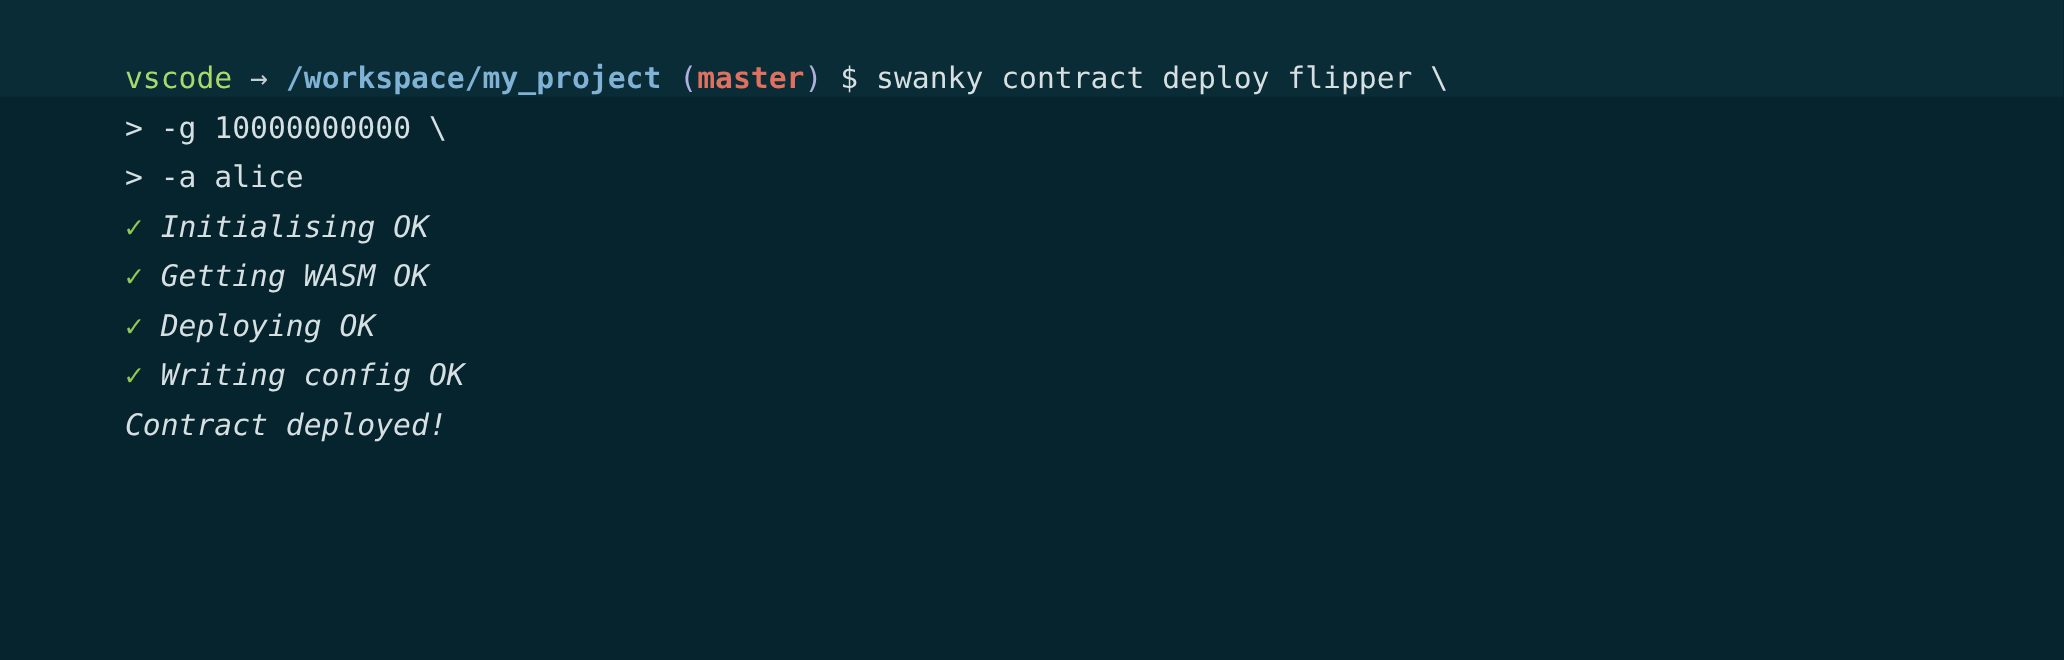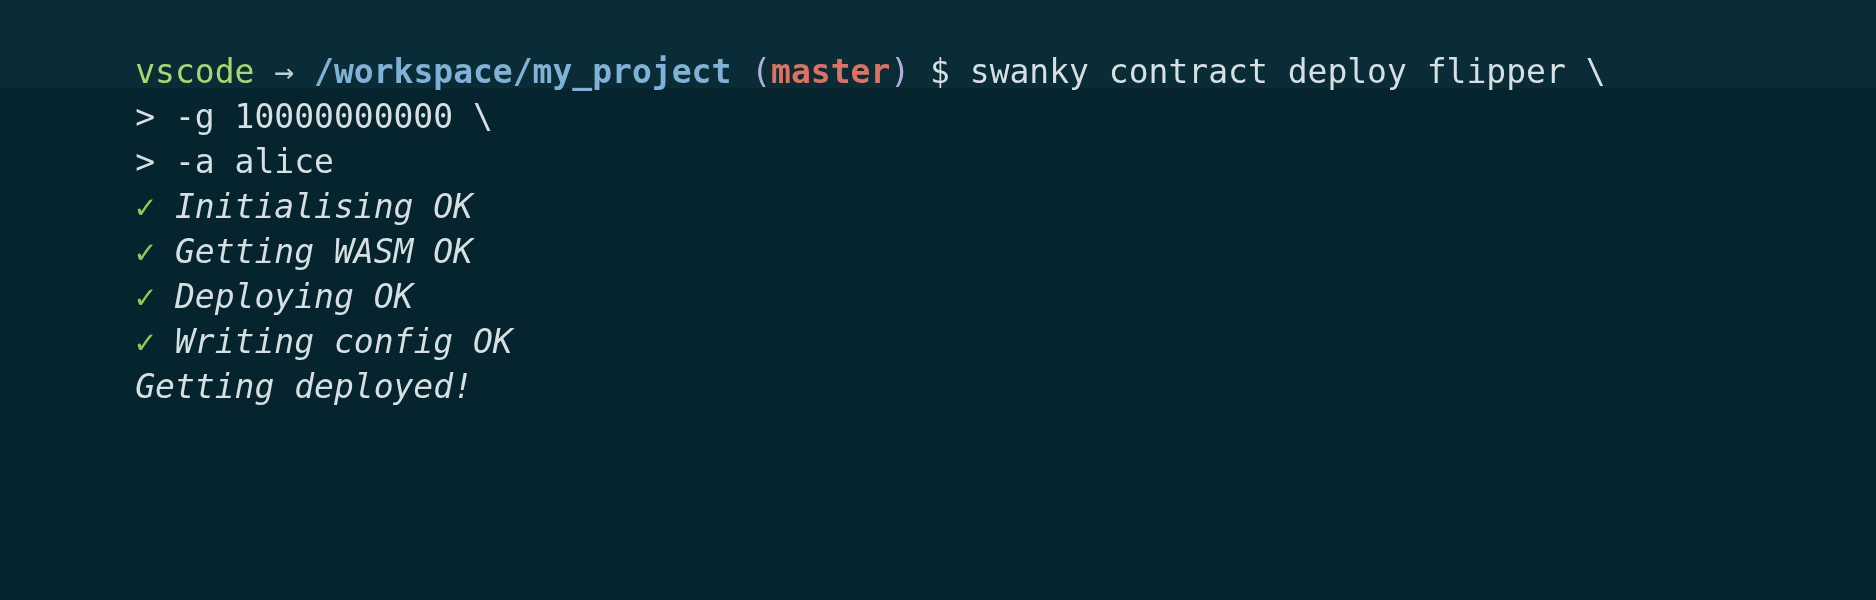--- a/index.html
+++ b/index.html
@@ -38,21 +38,21 @@
   }
 
   .screen {
     position: relative;
     z-index: 1;
   }
 
   .line {
     height: 45px;
     line-height: 45px;
-    font-size: 33px;
+    font-size: 27px;
     letter-spacing: 0px;
     white-space: pre;
     color: #d6dfe2;
   }
 
   .seg { white-space: pre; }
 
   .c-user    { color: #a7d96d; }
   .c-arrow   { color: #c3ced2; }
   .c-path    { color: #7fb2d4; font-weight: bold; }
@@ -94,18 +94,18 @@
 
     <div class="line">
       <span class="seg c-check">✓</span><span class="seg"> </span><span class="seg c-out">Deploying OK</span>
     </div>
 
     <div class="line">
       <span class="seg c-check">✓</span><span class="seg"> </span><span class="seg c-out">Writing config OK</span>
     </div>
 
     <div class="line">
-      <span class="seg c-out">Getting deployed!</span>
+      <span class="seg c-out">Contract deployed!</span>
     </div>
 
 
   </div>
 </div>
 
 </body></html>

